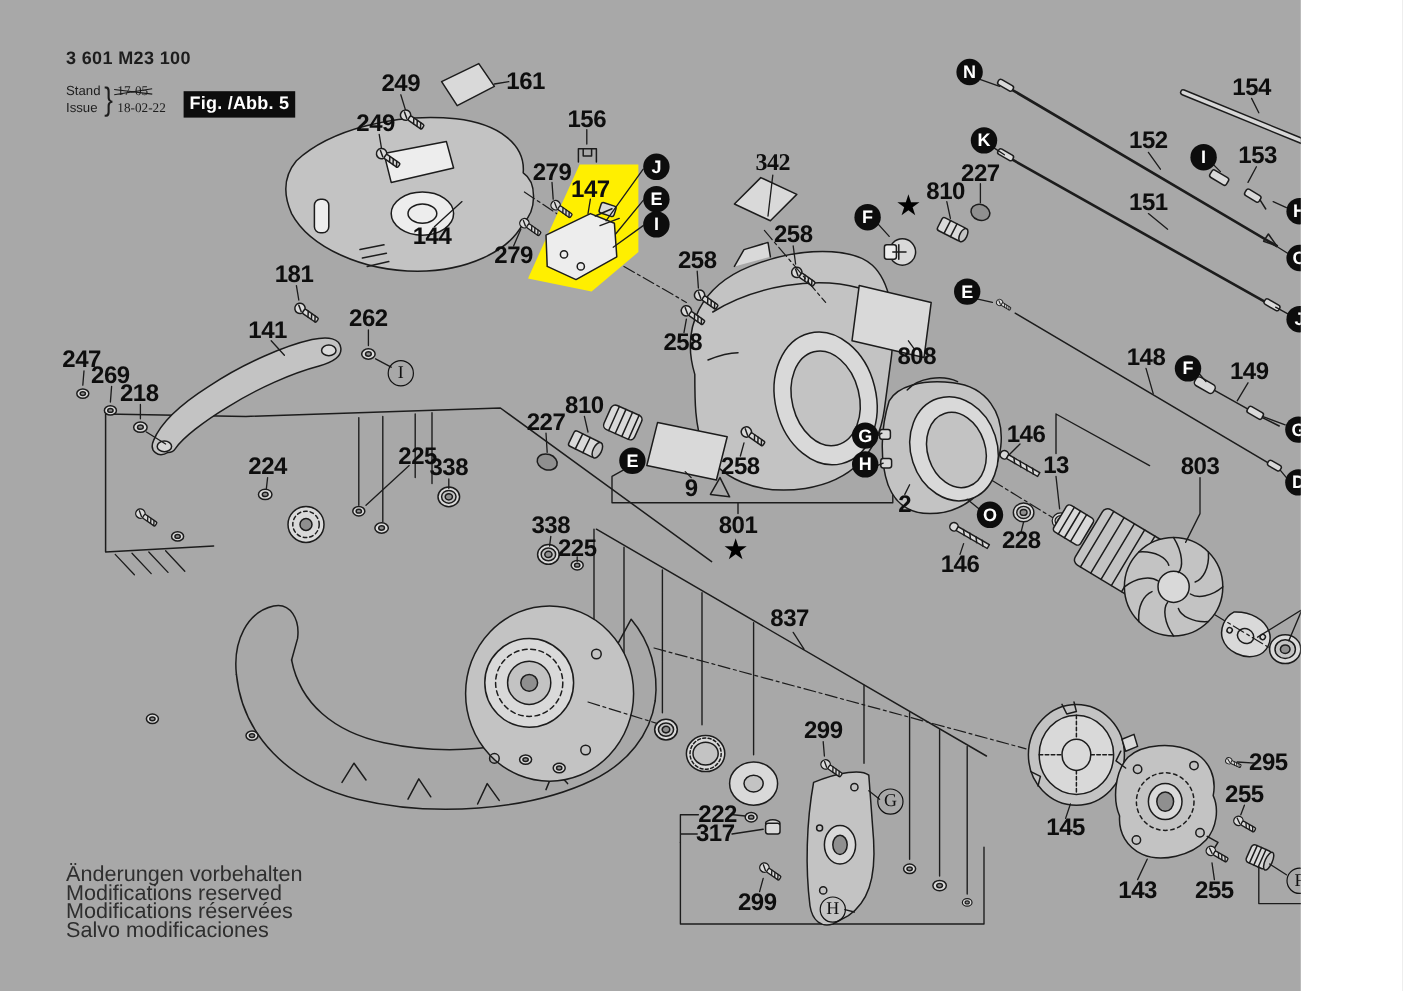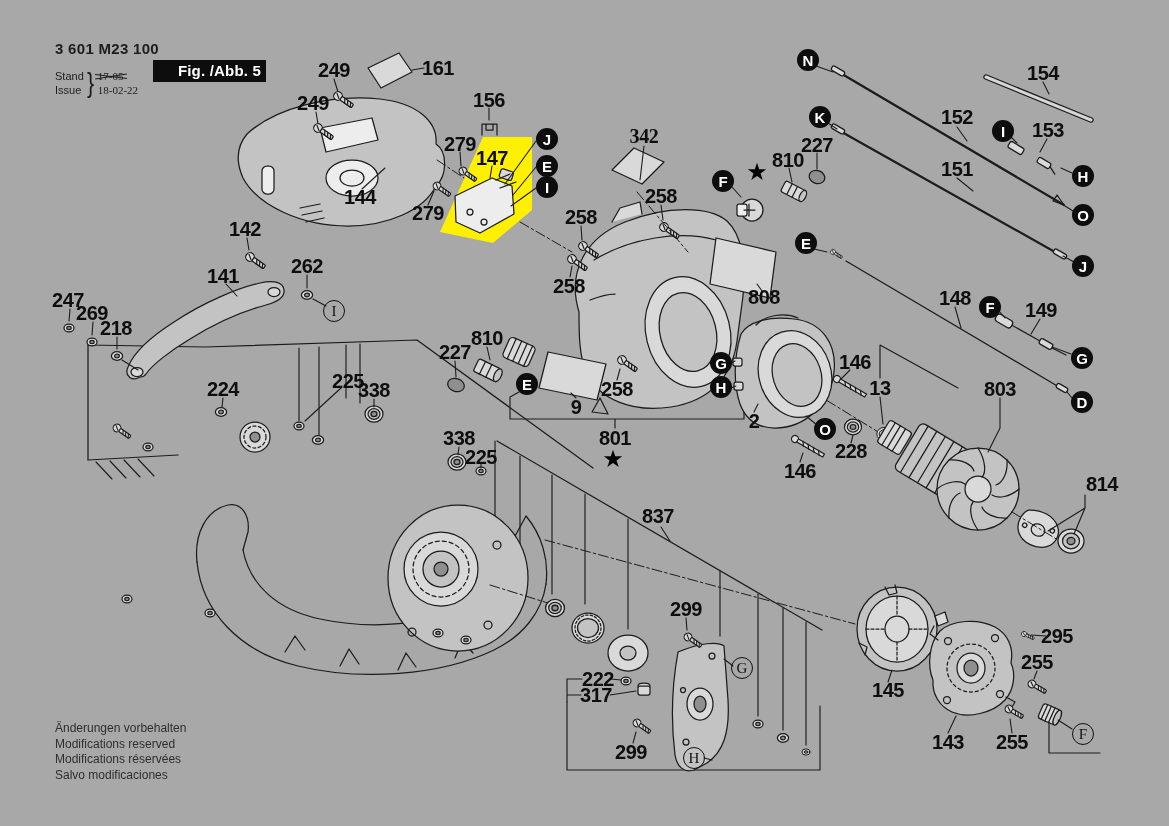--- a/index.html
+++ b/index.html
@@ -1,17 +1,17 @@
 <!DOCTYPE html>
 <html><head>
 <meta charset="utf-8">
 <style>
   html,body{margin:0;padding:0;}
   body{font-family:"Liberation Sans",sans-serif;}
-  .stage{position:relative;width:1169px;height:826px;overflow:hidden;background:#a8a8a8;}
+  .stage{position:relative;width:1084px;height:826px;overflow:hidden;background:#a8a8a8;}
   .stage svg{position:absolute;left:0;top:0;}
   svg path,svg line,svg circle,svg ellipse,svg rect,svg polygon,svg polyline{
     stroke:#1c1c1c;stroke-width:1.25;fill:none;stroke-linecap:round;stroke-linejoin:round;}
   .fP{fill:#c3c3c3}.fL{fill:#d9d9d9}.fW{fill:#ededed}.fD{fill:#8f8f8f}
   .ld{stroke-width:1.1}.br{stroke-width:1.15}
   .cb{stroke-width:2.2}
   .dd{stroke-dasharray:10 3 2.5 3;stroke-width:1}
   .hlPoly{stroke:none}
   .thick{stroke-width:5.5}.rodCore{stroke:#d6d6d6;stroke-width:3}
   .plabel{position:absolute;transform:translate(-50%,-50%);
@@ -27,23 +27,23 @@
   .model{font-size:15px;font-weight:600;letter-spacing:0.3px;}
   .standrow{display:flex;align-items:center;margin-top:11px;}
   .standcol{font-size:11px;line-height:13.5px;}
   .brace{font-size:27px;font-weight:400;margin:0 3px 0 2px;transform:scaleX(.8);}
   .datecol{font-size:11px;line-height:13.5px;font-family:Liberation Serif, serif;}
   .struck{position:relative;display:inline-block;}
   .struck::before{content:"";position:absolute;left:-3px;right:-3px;top:46%;
     border-top:1.6px solid #1a1a1a;transform:rotate(-9deg);}
   .struck::after{content:"";position:absolute;left:-3px;right:-3px;top:46%;
     border-top:1.4px solid #1a1a1a;transform:rotate(7deg);}
-  .figbox{position:absolute;left:153px;top:60px;width:93px;height:22px;background:#0d0d0d;
-    color:#fff;font:bold 15px/22px "Liberation Sans",sans-serif;text-align:center;letter-spacing:0.2px;padding-left:20px;}
-  .footer{position:absolute;left:55px;top:721px;font-size:12px;line-height:15.5px;color:#2e2e2e;}
+  .figbox{position:absolute;left:153px;top:76px;width:93px;height:22px;background:#0d0d0d;
+    color:#fff;font:bold 15px/22px "Liberation Sans",sans-serif;text-align:center;letter-spacing:0.2px;}
+  .footer{position:absolute;left:55px;top:721px;font-size:18px;line-height:15.5px;color:#2e2e2e;}
 </style>
 </head>
 <body>
 
 <div class="stage" style="background: rgb(168, 168, 168);">
 
 <svg width="1169" height="826" viewBox="0 0 1169 826">
   <defs>
     <g id="scr">
       <circle cx="0" cy="0" r="4.3" class="fL"></circle>
@@ -394,21 +394,21 @@
       <div class="plabel" style="left: 581px; top: 217px;">258</div>
       <div class="plabel" style="left: 661px; top: 196px;">258</div>
       <div class="plabel" style="left: 569px; top: 286px;">258</div>
       <div class="plabel" style="left: 764px; top: 297px;">808</div>
       <div class="plabel" style="left: 817px; top: 145px;">227</div>
       <div class="plabel" style="left: 788px; top: 160px;">810</div>
       <div class="plabel" style="left: 1043px; top: 73px;">154</div>
       <div class="plabel" style="left: 957px; top: 117px;">152</div>
       <div class="plabel" style="left: 1048px; top: 130px;">153</div>
       <div class="plabel" style="left: 957px; top: 169px;">151</div>
-      <div class="plabel" style="left: 245px; top: 229px;">142</div>
+      <div class="plabel" style="left: 245px; top: 229px;">181</div>
       <div class="plabel" style="left: 307px; top: 266px;">262</div>
       <div class="plabel" style="left: 223px; top: 276px;">141</div>
       <div class="plabel" style="left: 68px; top: 300px;">247</div>
       <div class="plabel" style="left: 92px; top: 313px;">269</div>
       <div class="plabel" style="left: 116px; top: 328px;">218</div>
       <div class="plabel" style="left: 455px; top: 352px;">227</div>
       <div class="plabel" style="left: 487px; top: 338px;">810</div>
       <div class="plabel" style="left: 576px; top: 407px;">9</div>
       <div class="plabel" style="left: 617px; top: 389px;">258</div>
       <div class="plabel" style="left: 615px; top: 438px;">801</div>

